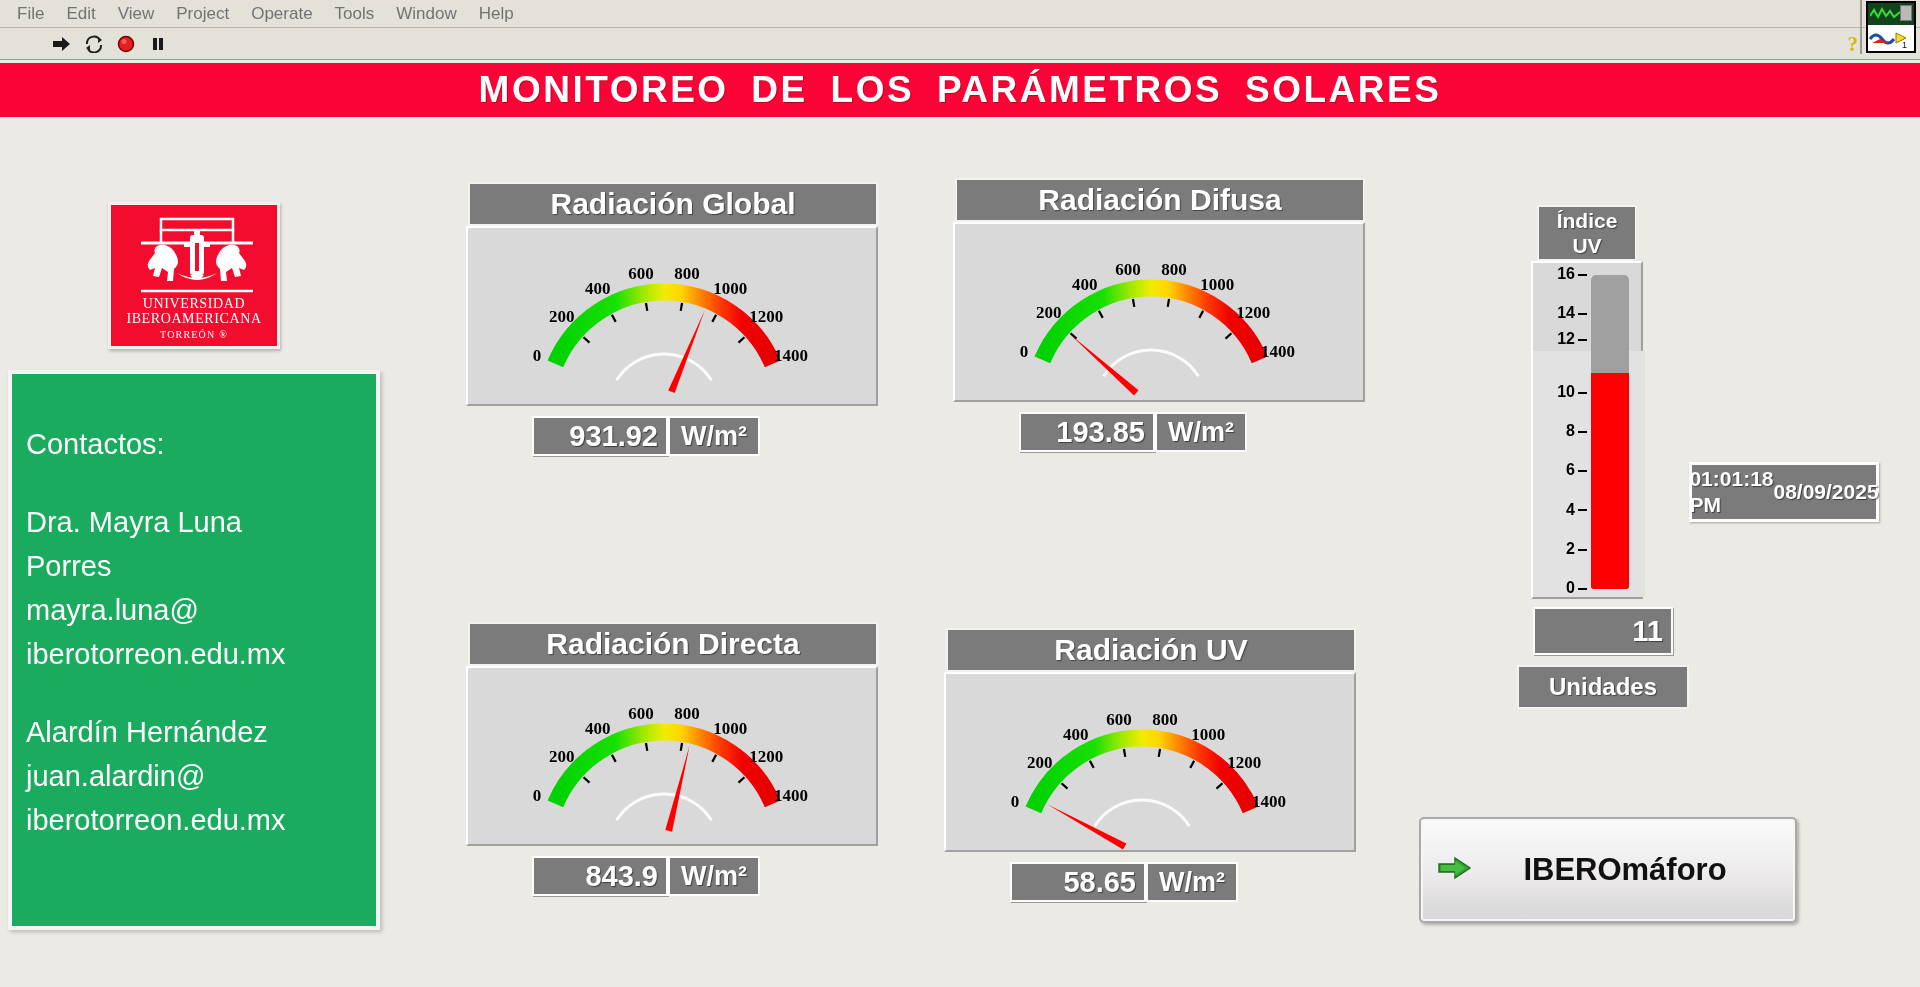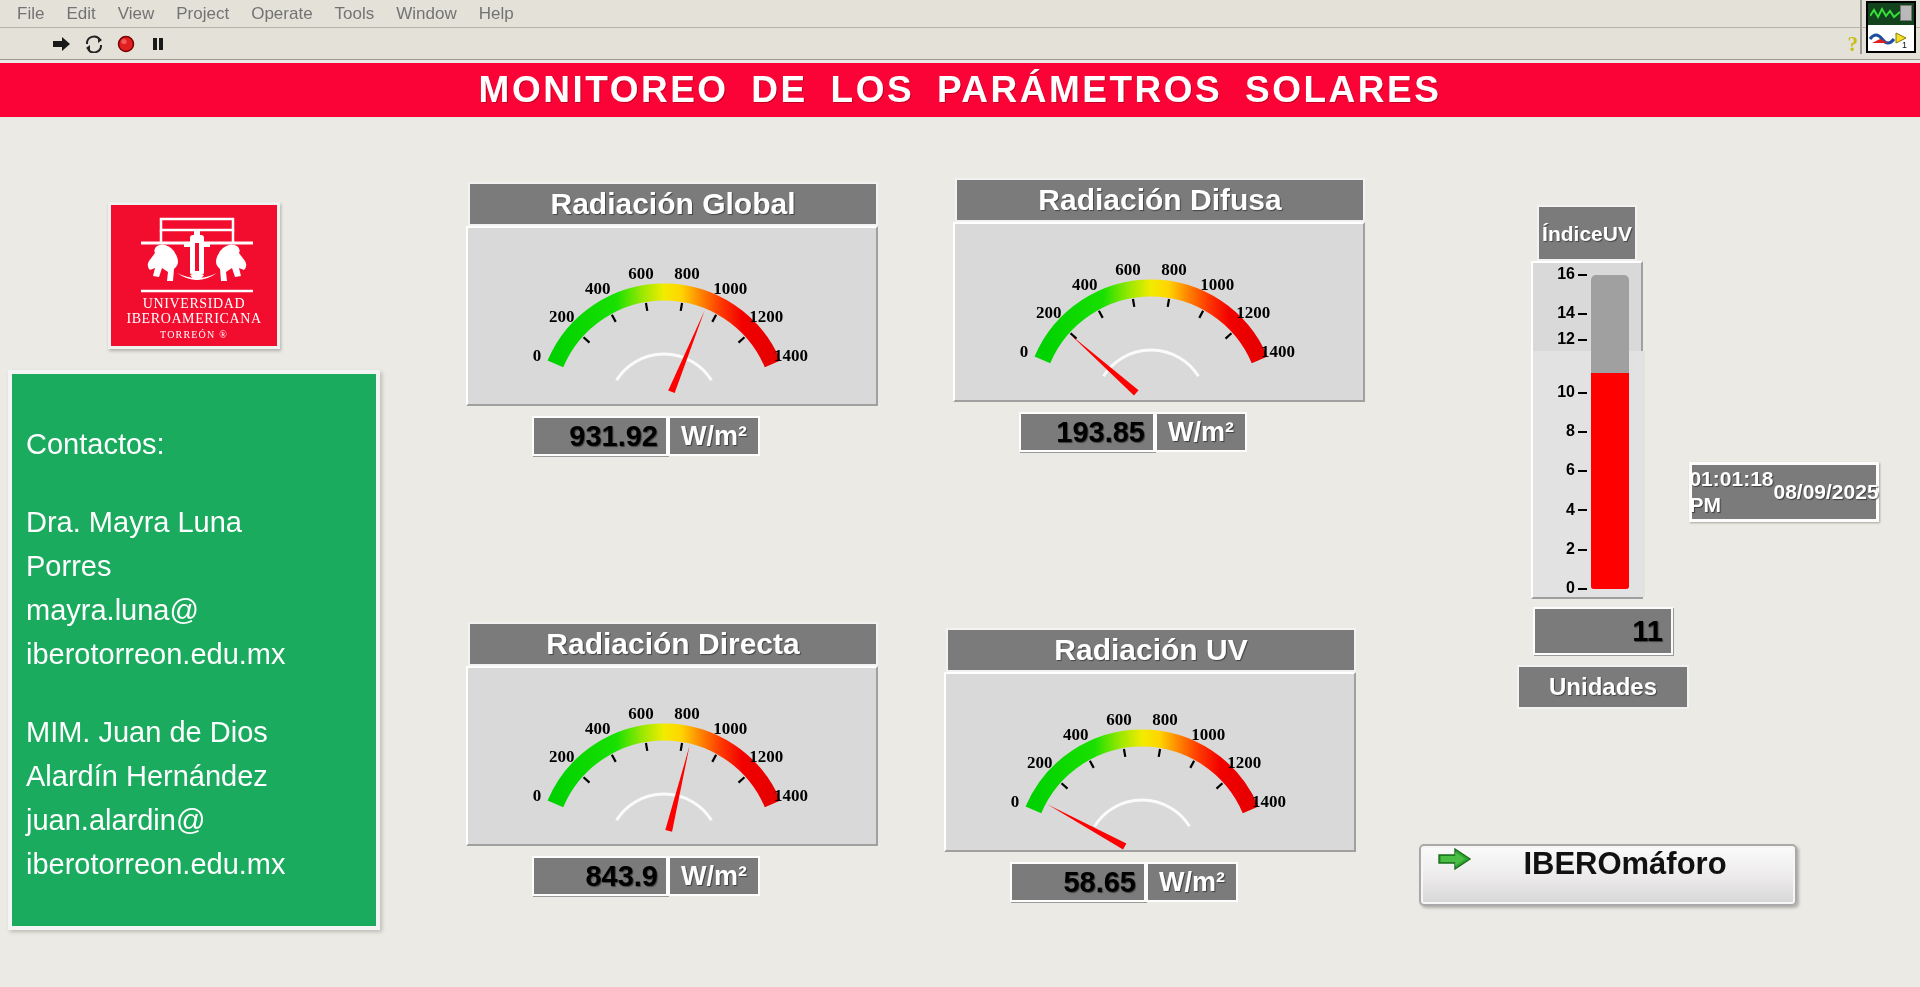--- a/index.html
+++ b/index.html
@@ -90,21 +90,21 @@
   }
   .lv-panel {
     background: #d9d9d9;
     border-top: 2px solid #ffffff;
     border-left: 2px solid #ffffff;
     border-right: 2px solid #a0a0a0;
     border-bottom: 2px solid #a0a0a0;
   }
   .lv-numeric {
     background: #7b7b7b;
-    color: #000000;
+    color: #ffffff;
     font-weight: bold;
     display: flex; align-items: center; justify-content: flex-end;
     padding-right: 8px;
     border: 2px solid #fdfdfd;
     box-shadow: 1px 1px 0 #9a9a9a;
     text-shadow: 1px 1px 1px rgba(0,0,0,.5);
   }
   .lv-unit {
     background: #7b7b7b;
     color: #fff;
@@ -157,21 +157,21 @@
     height: 180px;
     position: relative;
     overflow: hidden;
   }
   .gauge-readout { display:flex; margin-top: 10px; margin-left: 66px;}
   .gauge-readout .lv-numeric { width: 136px; height: 40px; font-size: 29px; }
   .gauge-readout .lv-unit { width: 92px; height: 40px; font-size: 27px; }
 
   
   #uv-wrap { position:absolute; left: 1531px; top: 205px; }
-  #uv-title { width: 100px; height: 56px; font-size:21px; line-height:25px; margin-left: 6px;}
+  #uv-title { width: 100px; height: 56px; font-size:21px; flex-direction:column; line-height:25px; margin-left: 6px;}
   #uv-body {
     width: 112px; height: 338px;
     position: relative;
     padding: 8px 0;
     text-align: center;
   }
   #uv-scale { position:absolute; left:6px; top:8px; width:48px; height:322px; }
   .uv-tick { position:absolute; right:0; font-size:16px; font-weight:bold; color:#000; white-space:nowrap;}
   .uv-tick span { display:inline-block; width:9px; border-top:2px solid #000; vertical-align:middle; margin-left:3px;}
   #uv-tube {
@@ -198,27 +198,27 @@
     background:#7b7b7b; color:#fff;
     border: 3px solid #fdfdfd;
     box-shadow: 1px 1px 2px rgba(0,0,0,.3);
     display:flex; flex-direction:row; align-items:center; justify-content:center;
     font-size: 21px; font-weight: bold; line-height: 26px;
     text-shadow: 1px 1px 1px rgba(0,0,0,.5);
   }
 
   
   #ibero-btn {
-    position:absolute; left:1419px; top:844px;
-    width: 378px; height: 62px;
+    position:absolute; left:1419px; top:817px;
+    width: 378px; height: 106px;
     background: linear-gradient(180deg,#fbfbfb 0%, #eceaea 55%, #d6d6d6 100%);
     border: 2px solid #a9a9a9;
     border-radius: 5px;
     box-shadow: 2px 2px 3px rgba(0,0,0,.25), inset 0 0 0 2px #f6f6f6;
-    display:flex; 
+    display:flex; align-items:center;
   }
   #ibero-btn .lbl {
     flex: 1; text-align:center;
     font-size: 31px; font-weight: bold; color:#111;
     padding-right: 18px;
   }
   #arrow-icon { margin-left: 16px; }
 </style>
 </head>
 <body>
@@ -309,21 +309,20 @@
 
 <div id="contacts">
   <div class="blk">Contactos:</div>
   <div class="blk">
     <div>Dra. Mayra Luna</div>
     <div>Porres</div>
     <div>mayra.luna@</div>
     <div>iberotorreon.edu.mx</div>
   </div>
   <div class="blk">
-    <div>MIM. Juan de Dios</div>
     <div>Alardín Hernández</div>
     <div>juan.alardin@</div>
     <div>iberotorreon.edu.mx</div>
   </div>
 </div>
 
 <div id="gauge-0" class="gauge-wrap" style="left:466px; top:182px; width:412px;">
     <div class="lv-label gauge-title">Radiación Global</div>
     <div class="lv-panel gauge-body"><svg viewBox="0 0 408 180" width="408" height="180">
         <defs>

